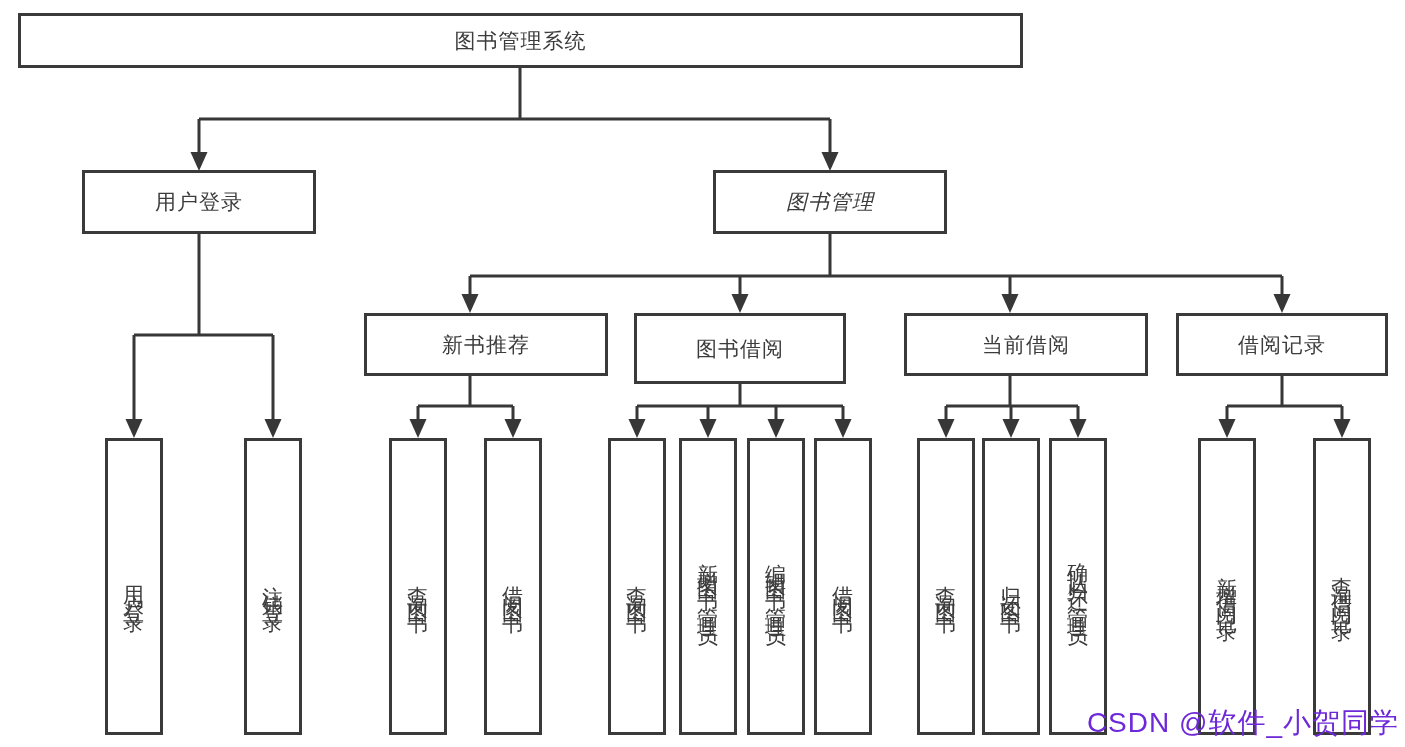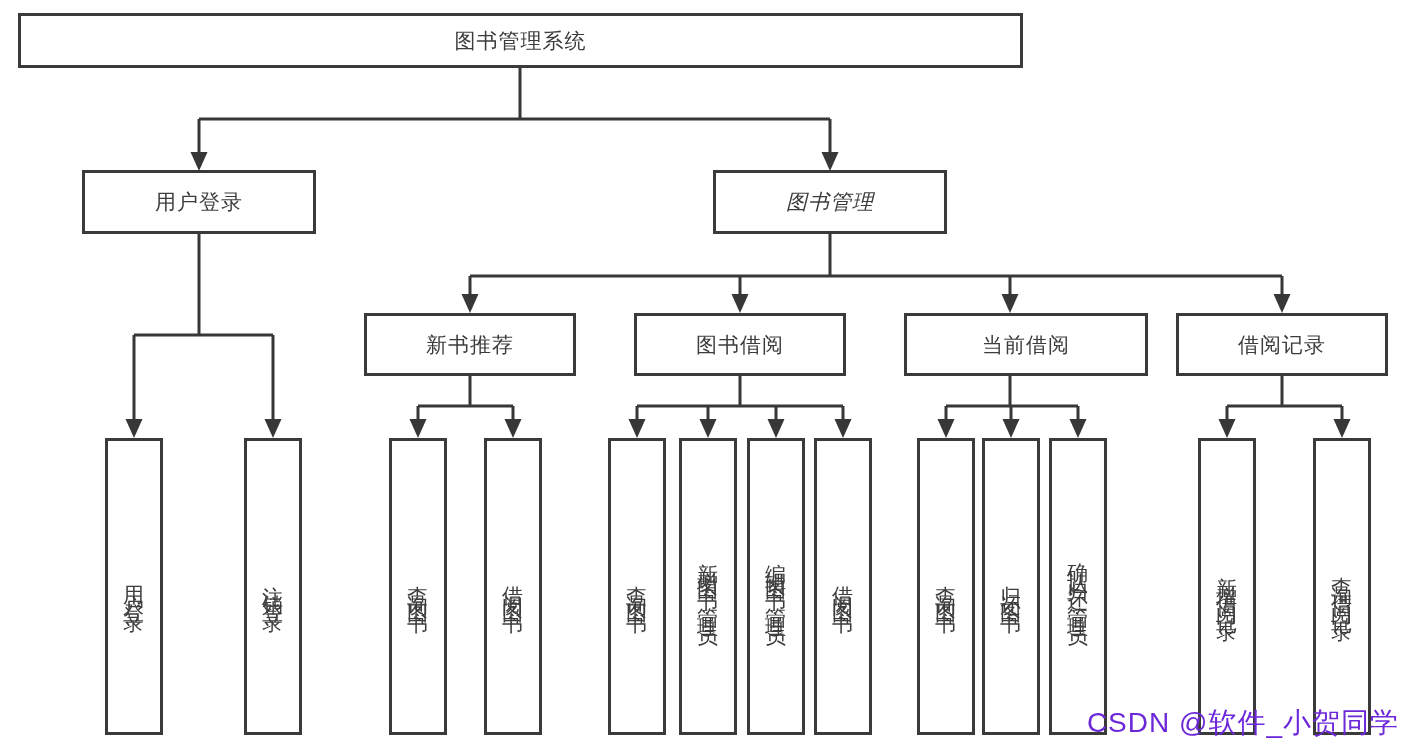--- a/index.html
+++ b/index.html
@@ -117,24 +117,24 @@
     <span>图书管理系统</span>
   </div>
 
   <div class="box" style="left:82px; top:170px; width:234px; height:64px;">
     <span>用户登录</span>
   </div>
   <div class="box" style="left:713px; top:170px; width:234px; height:64px;font-style:italic;">
     <span>图书管理</span>
   </div>
 
-  <div class="box" style="left:364px; top:313px; width:212px; height:63px;">
+  <div class="box" style="left:364px; top:313px; width:244px; height:63px;">
     <span>新书推荐</span>
   </div>
-  <div class="box" style="left:634px; top:313px; width:212px; height:63px;">
+  <div class="box" style="left:634px; top:313px; width:212px; height:71px;">
     <span>图书借阅</span>
   </div>
   <div class="box" style="left:904px; top:313px; width:244px; height:63px;">
     <span>当前借阅</span>
   </div>
   <div class="box" style="left:1176px; top:313px; width:212px; height:63px;">
     <span>借阅记录</span>
   </div>
 
   <div class="vbox" style="left:105px;">

